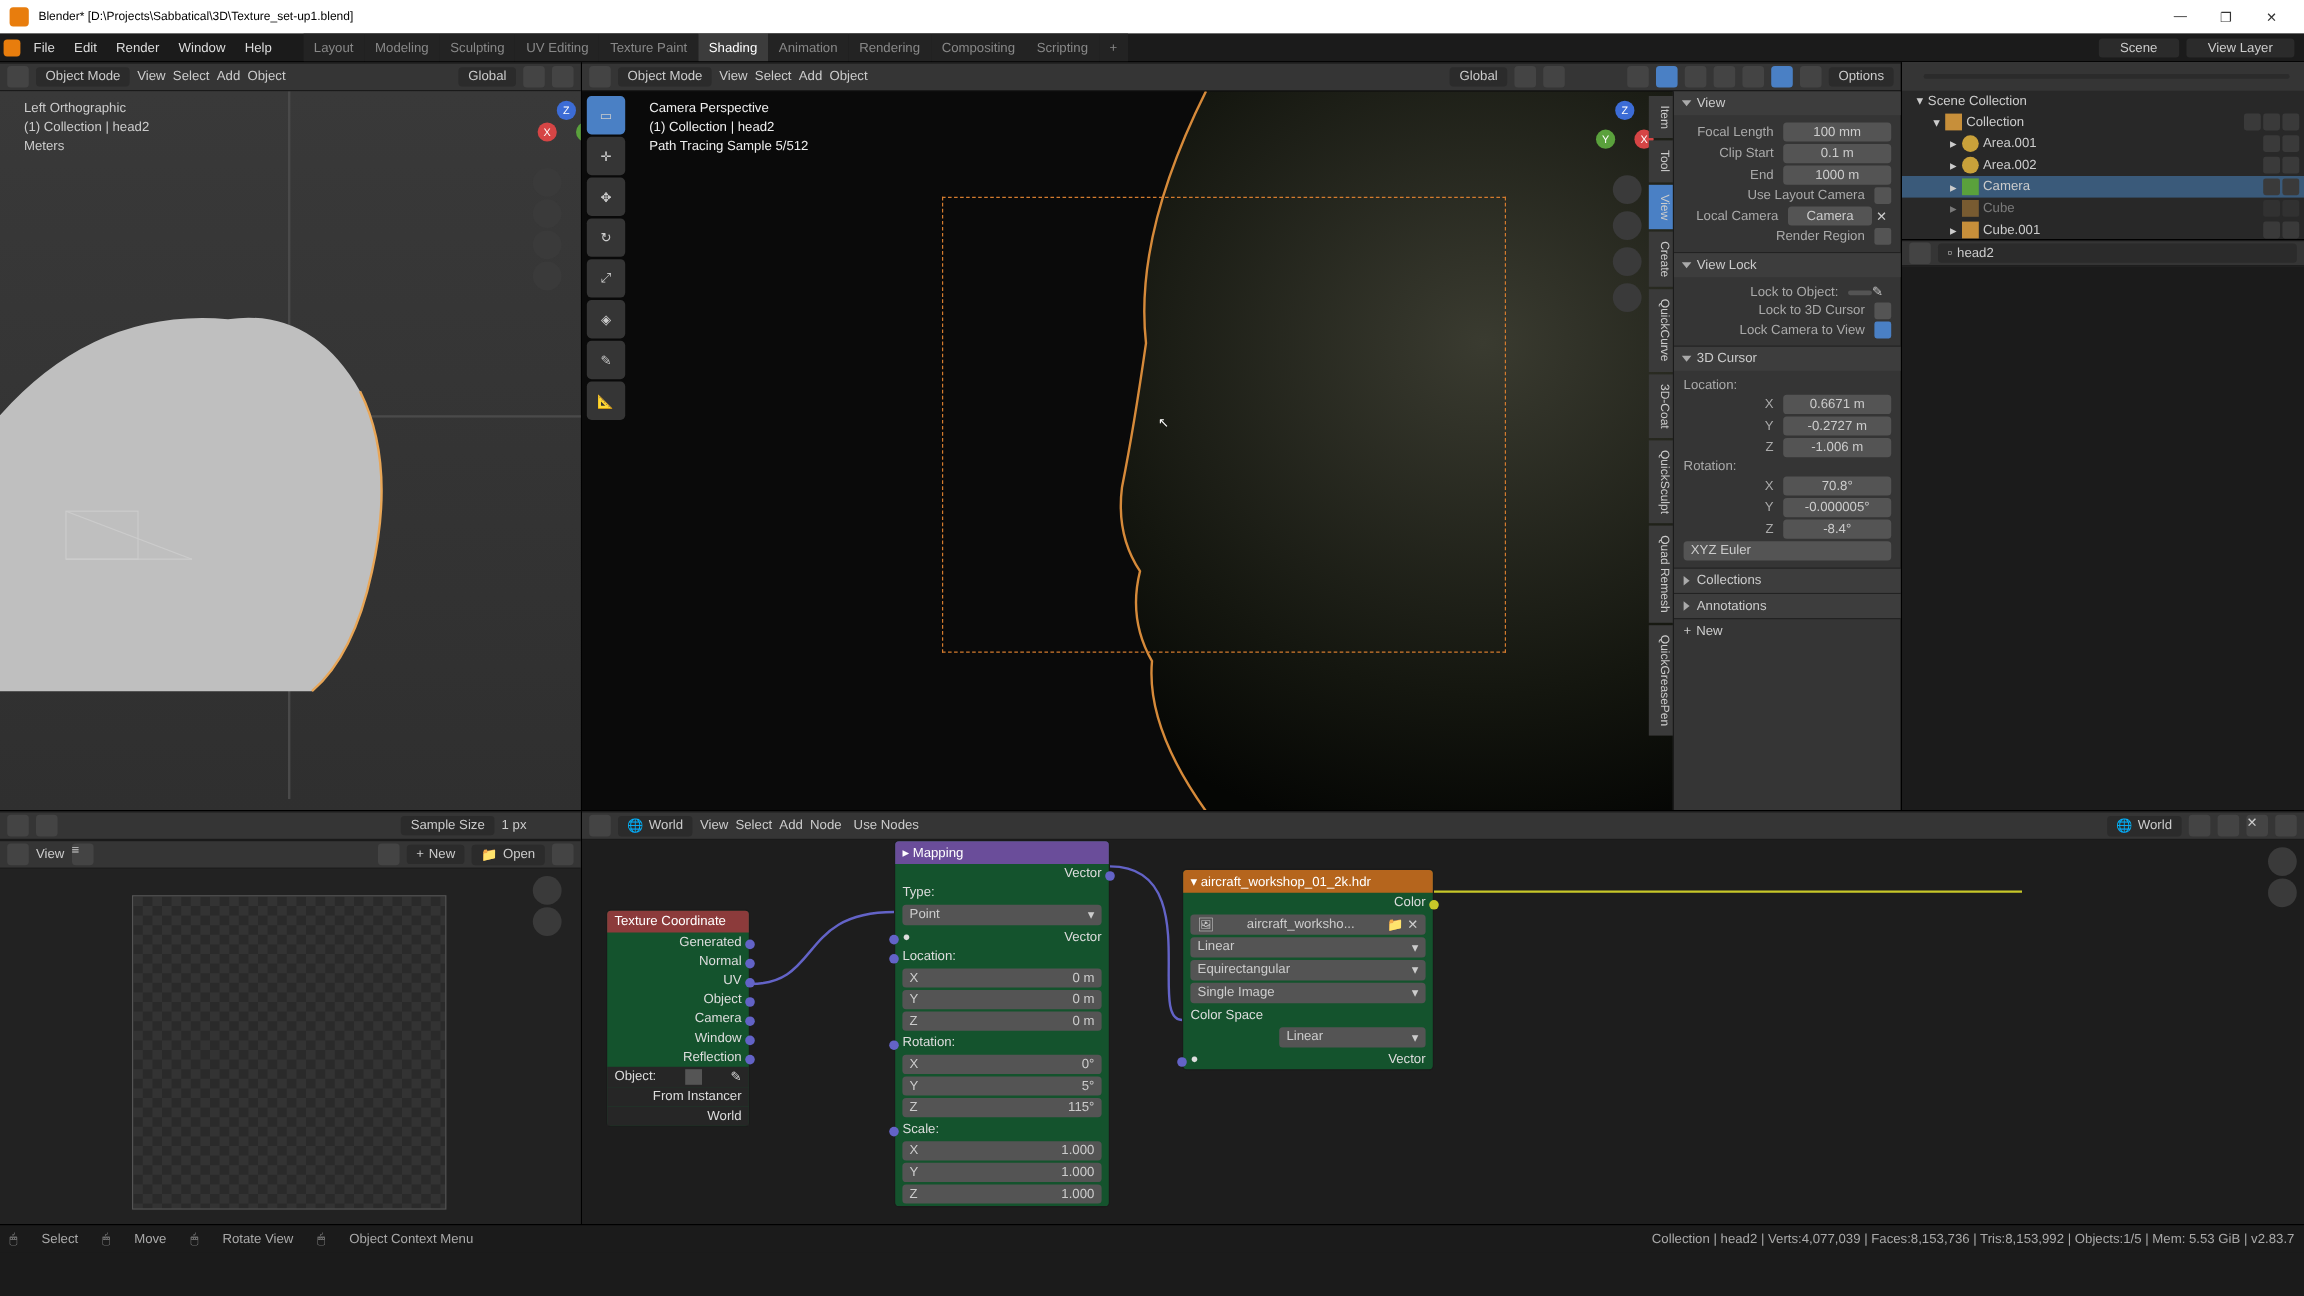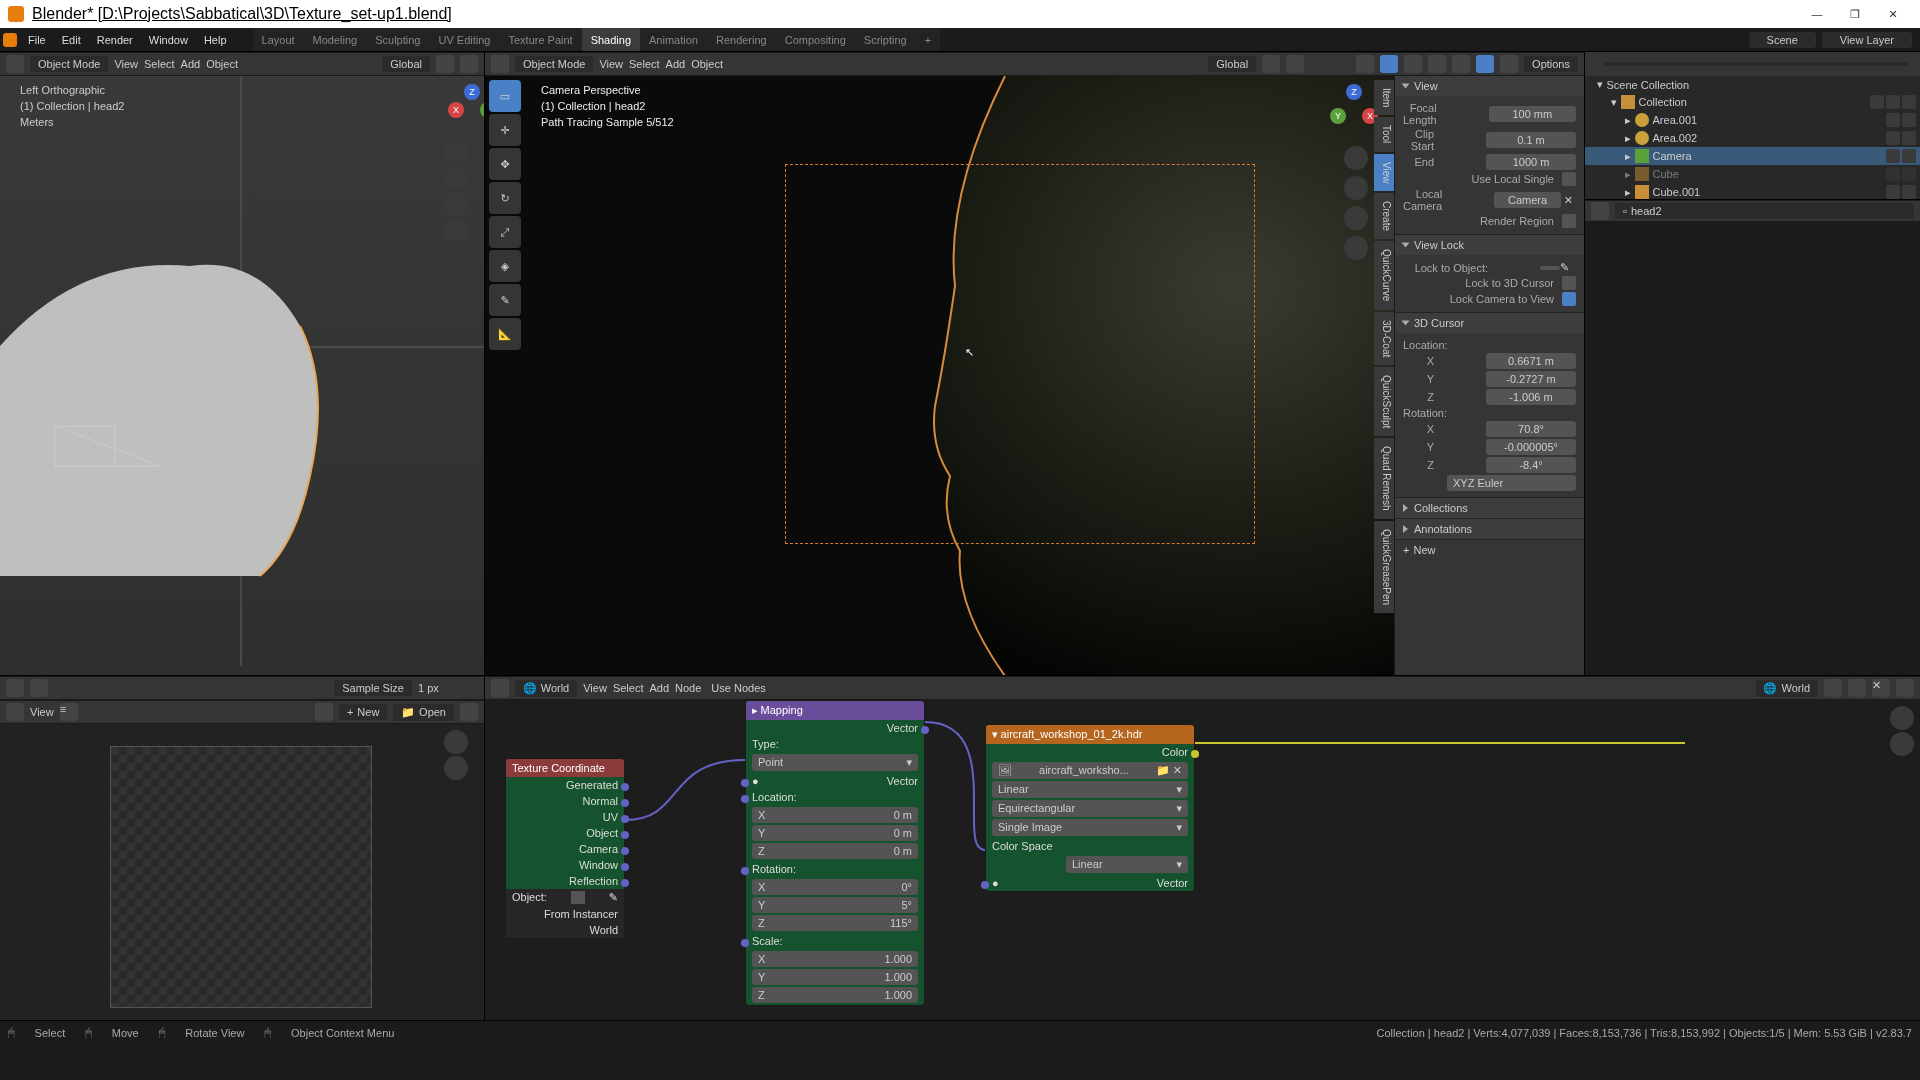--- a/index.html
+++ b/index.html
@@ -1,19 +1,19 @@
 <!DOCTYPE html>
 <html><head>
 <meta charset="utf-8">
 <style>
 * { margin:0; padding:0; box-sizing:border-box; font-family:"Segoe UI",Arial,sans-serif; font-size:11px; user-select:none; }
 body { background:#1b1b1b; color:#ccc; width:1920px; height:1080px; overflow:hidden; position:relative; }
 .titlebar { height:28px; background:#fff; display:flex; align-items:center; padding:0 8px; color:#000; }
 .titlebar .icon { width:16px; height:16px; background:#e87d0d; border-radius:3px; margin-right:8px; }
-.titlebar .title { flex:1; font-size:16px;text-decoration:underline; }
+.titlebar .title { flex:1; font-size:10px; }
 .titlebar .winbtn { width:38px; height:24px; display:flex; align-items:center; justify-content:center; color:#333; }
 .menubar { height:24px; background:#1b1b1b; display:flex; align-items:stretch; border-bottom:1px solid #000; }
 .menubar .logo { width:20px; display:flex; align-items:center; justify-content:center; }
 .menubar .logo span{width:14px;height:14px;background:#e87d0d;border-radius:3px;display:block;}
 .menubar .mitem { padding:0 8px; display:flex; align-items:center; color:#ddd; }
 .menubar .tabs { display:flex; margin-left:18px; }
 .menubar .tab { padding:0 9px; display:flex; align-items:center; color:#888; background:#232323; }
 .menubar .tab.active { background:#3c3c3c; color:#fff; }
 .menubar .spacer{flex:1;}
 .menubar .rightgrp{display:flex;align-items:center;gap:6px;padding-right:8px;}
@@ -74,21 +74,21 @@
 .ptab{width:24px;height:24px;background:#3a3a3a;border-radius:3px;}
 .ptab.a{background:#4a80c5;}
 .prop-body{flex:1;overflow:auto;}
 .panel{border-bottom:1px solid #222;}
 .panel .phdr{background:#3d3d3d;padding:4px 8px;display:flex;align-items:center;gap:6px;}
 .panel .phdr .tri{width:0;height:0;border-left:5px solid #aaa;border-top:4px solid transparent;border-bottom:4px solid transparent;}
 .panel .phdr .tri.open{transform:rotate(90deg);}
 .panel .pbody{padding:4px 8px;}
 .panel .prow{display:flex;align-items:center;margin:2px 0;}
 .panel .plbl{flex:1;text-align:right;padding-right:8px;color:#aaa;}
-.panel .pval{width:90px;background:#545454;padding:2px 6px;border-radius:3px;text-align:center;margin-left:44px;}
+.panel .pval{width:90px;background:#545454;padding:2px 6px;border-radius:3px;text-align:center;}
 .panel .pchk{width:14px;height:14px;background:#545454;border-radius:2px;}
 .panel .pchk.on{background:#4a80c5;}
 .vtabs{position:absolute;right:0;top:4px;width:20px;display:flex;flex-direction:column;}
 .vtab{writing-mode:vertical-rl;padding:8px 2px;background:#3a3a3a;margin-bottom:2px;font-size:10px;text-align:center;}
 .vtab.a{background:#4a80c5;}
 svg.head{position:absolute;}
 .n-panel{position:absolute;right:0;top:0;width:190px;height:100%;background:#353535;border-left:1px solid #1a1a1a;}
 .searchbox{background:#2b2b2b;padding:2px 6px;border-radius:3px;min-width:60px;}
 </style>
 </head>
@@ -258,21 +258,21 @@
               </div>
             <div class="prow">
                 <div class="plbl">Clip Start</div>
                 <div class="pval">0.1 m</div>
               </div>
             <div class="prow">
                 <div class="plbl">End</div>
                 <div class="pval">1000 m</div>
               </div>
             <div class="prow">
-                <div class="plbl">Use Local Single</div>
+                <div class="plbl">Use Layout Camera</div>
                 <div class="pchk"></div>
               </div>
             <div class="prow">
                 <div class="plbl">Local Camera</div>
                 <div class="pval" style="width:70px;">Camera</div>
                 <div style="width:16px;text-align:center;">✕</div>
               </div>
             <div class="prow">
                 <div class="plbl">Render Region</div>
                 <div class="pchk"></div>

